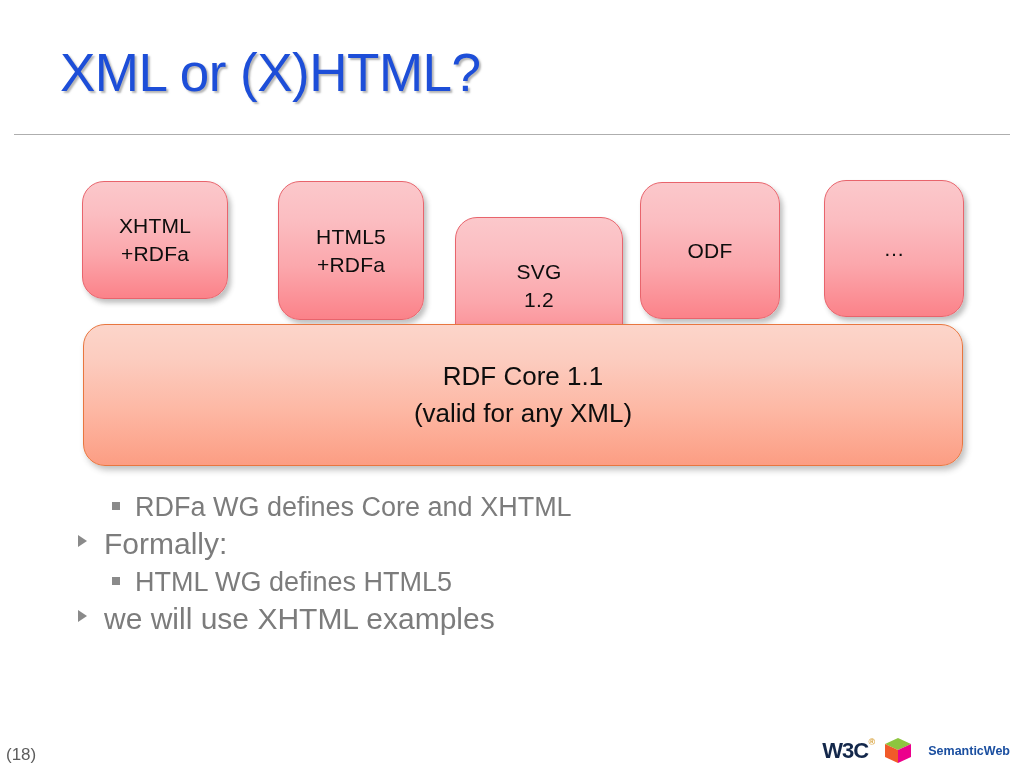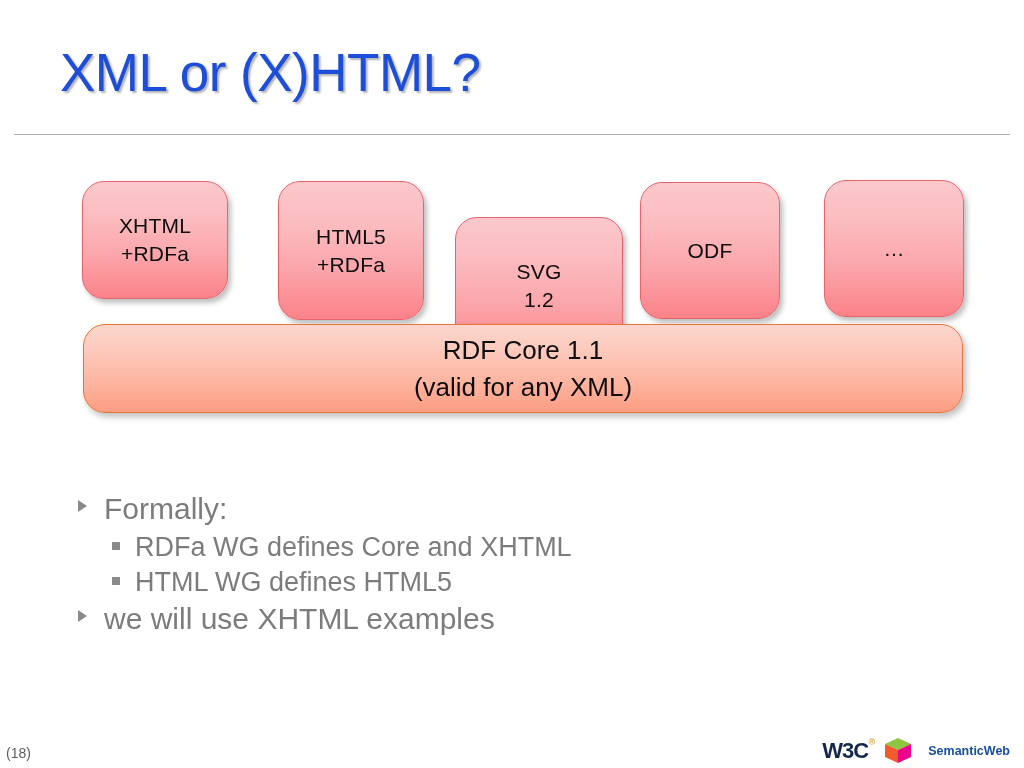--- a/index.html
+++ b/index.html
@@ -75,21 +75,21 @@
   #box-html5 { left: 265px; top: 181px; width: 146px; height: 139px; margin-left: 13px; }
   #box-svg   { left: 455px; top: 181px; width: 168px; height: 137px; margin-top: 36px; }
   #box-odf   { left: 640px; top: 182px; width: 140px; height: 137px; }
   #box-more  { left: 824px; top: 180px; width: 140px; height: 137px; }
 
   .corebar {
     position: absolute;
     left: 83px;
     top: 324px;
     width: 880px;
-    height: 89px;
+    height: 142px;
     box-sizing: border-box;
     border: 1.5px solid #e8763f;
     border-radius: 22px;
     background: linear-gradient(to bottom, #fcd5ca 0%, #fcccbf 25%, #fdb7a3 62%, #fc9d83 100%);
     box-shadow: 3px 4px 6px rgba(60,60,60,0.32);
     display: flex;
     align-items: center;
     justify-content: center;
     text-align: center;
     color: #0d0d0d;
@@ -142,21 +142,21 @@
     position: relative;
     top: -6px;
   }
   .bullet-text { flex: 1 1 auto; white-space: nowrap; }
 
   
   .page-number {
     position: absolute;
     left: 6px;
     top: 745px;
-    font-size: 14px;
+    font-size: 17px;
     color: #5d5d5d;
   }
 
   .logo {
     position: absolute;
     right: 14px;
     top: 736px;
     height: 30px;
     display: flex;
     align-items: center;
@@ -235,28 +235,28 @@
     <div class="lines">
       <span>RDF Core 1.1</span>
       <span>(valid for any XML)</span>
     </div>
   </div>
 
 </div>
 
 <div class="bullets">
 
+  <div class="bullet-row lvl2">
+    <span class="marker sq"></span>
+    <span class="bullet-text">RDFa WG defines Core and XHTML</span>
+  </div>
+
   <div class="bullet-row lvl1">
     <span class="marker tri"></span>
     <span class="bullet-text">Formally:</span>
-  </div>
-
-  <div class="bullet-row lvl2">
-    <span class="marker sq"></span>
-    <span class="bullet-text">RDFa WG defines Core and XHTML</span>
   </div>
 
   <div class="bullet-row lvl2">
     <span class="marker sq"></span>
     <span class="bullet-text">HTML WG defines HTML5</span>
   </div>
 
   <div class="bullet-row lvl1">
     <span class="marker tri"></span>
     <span class="bullet-text">we will use XHTML examples</span>

